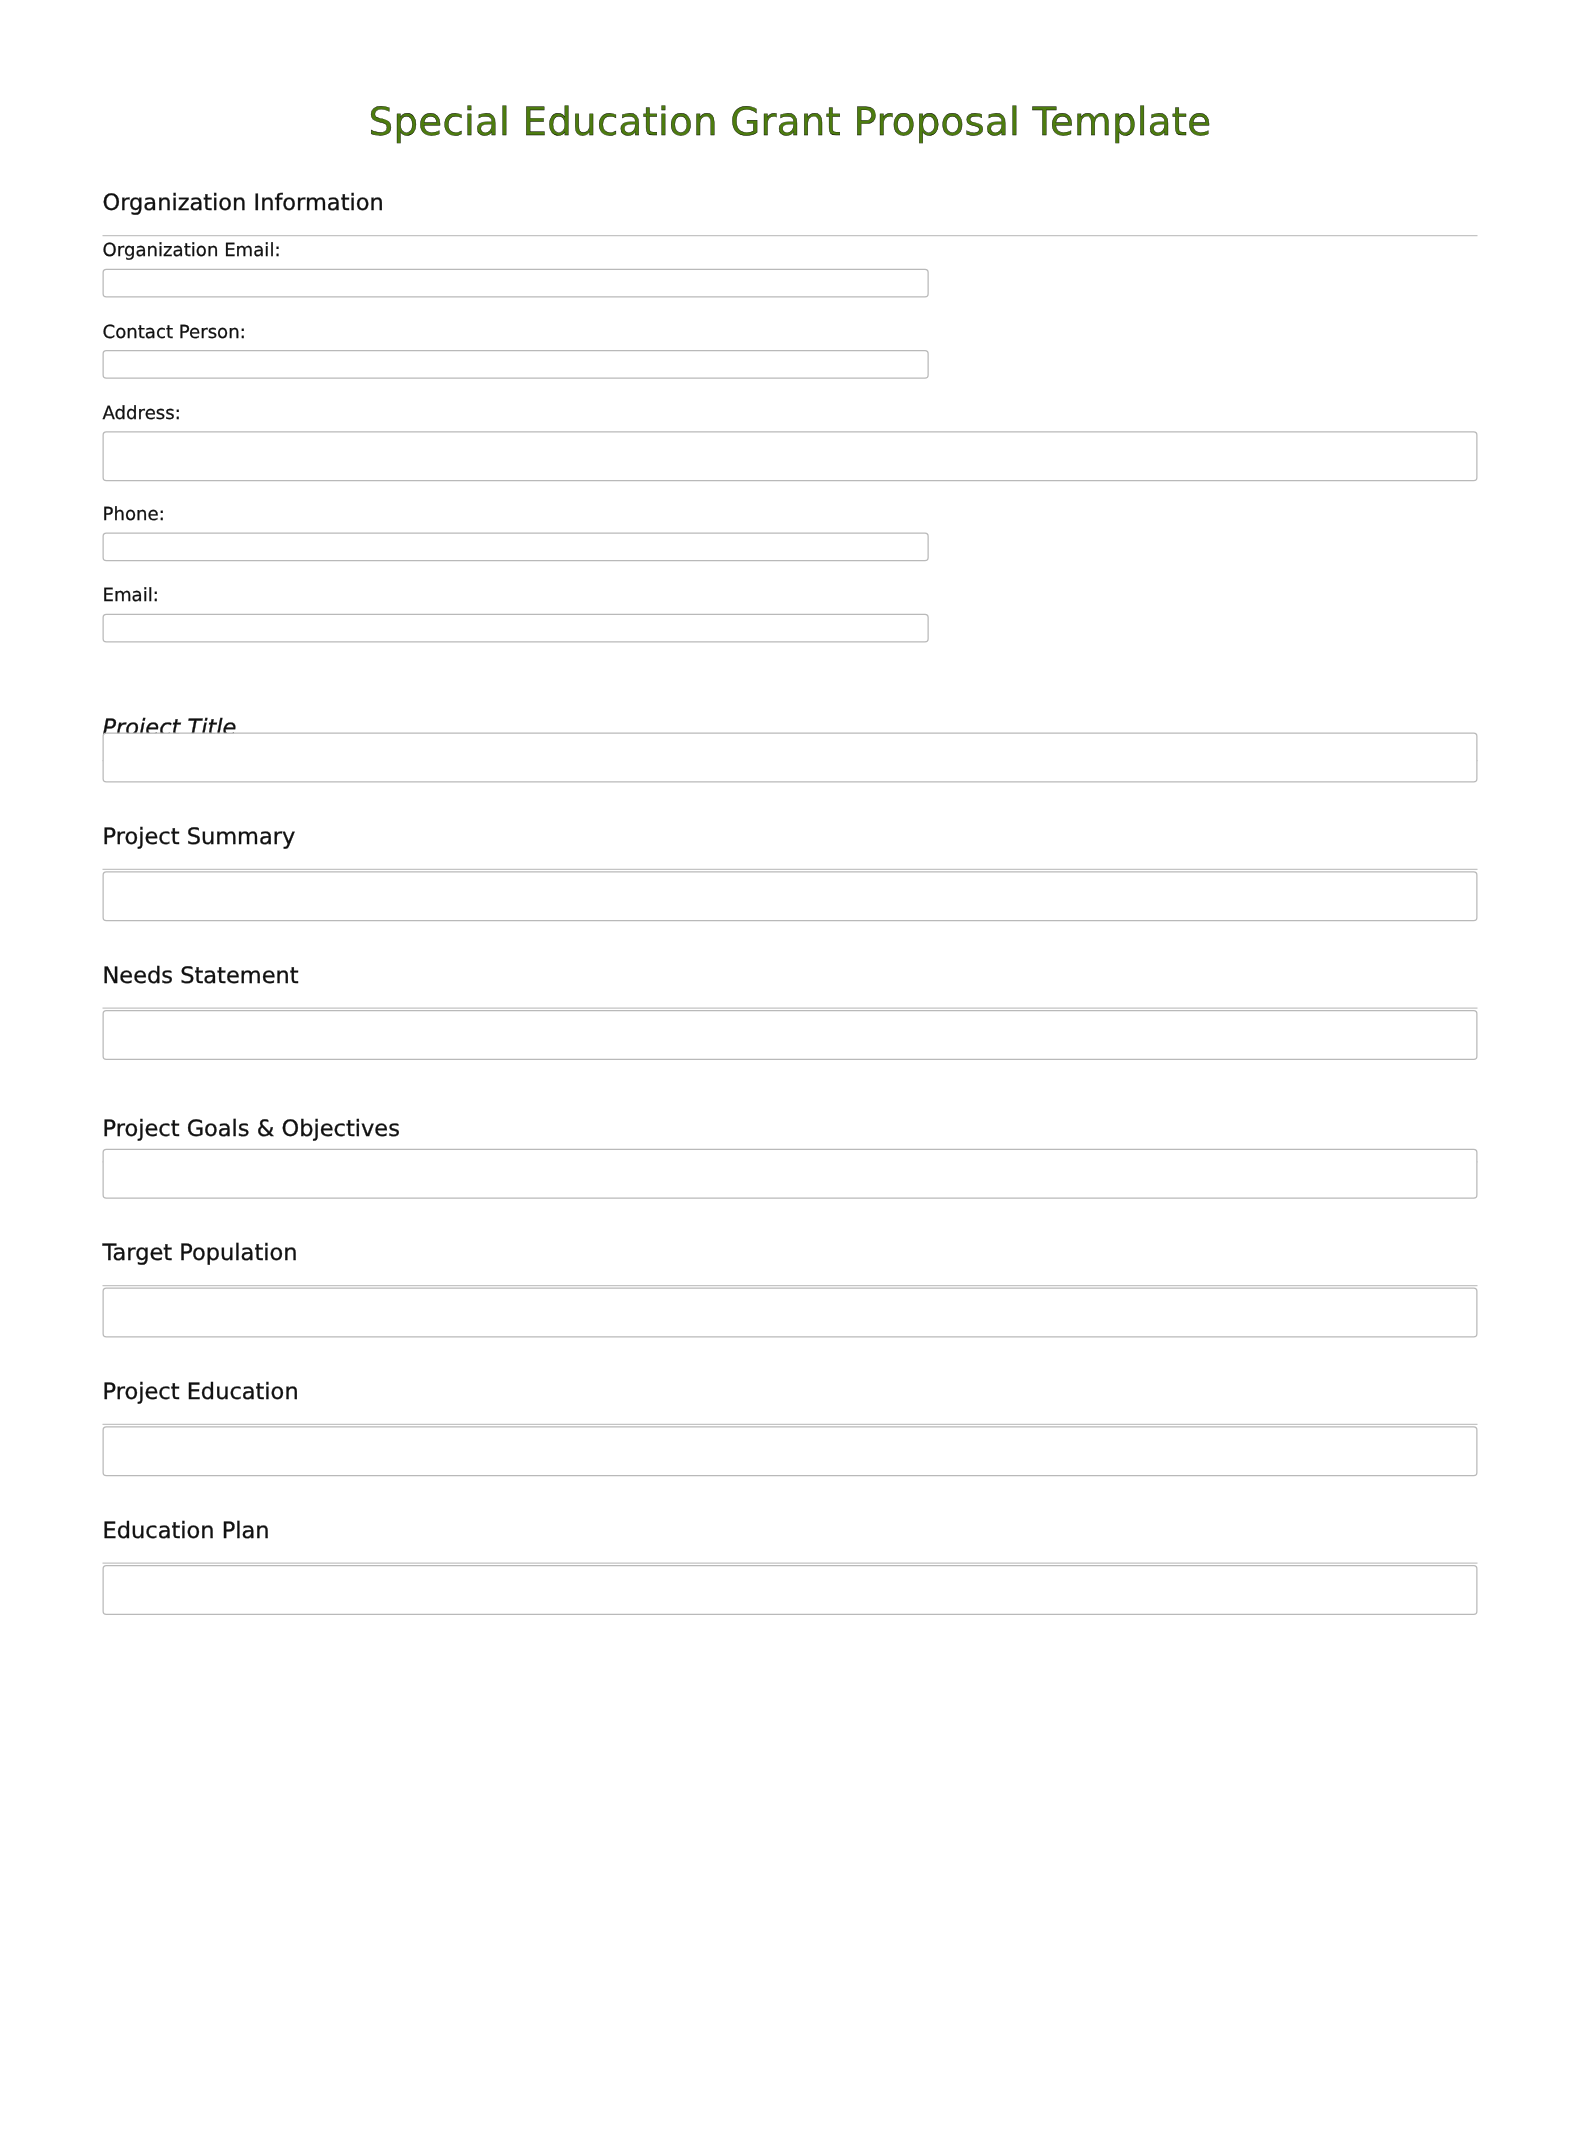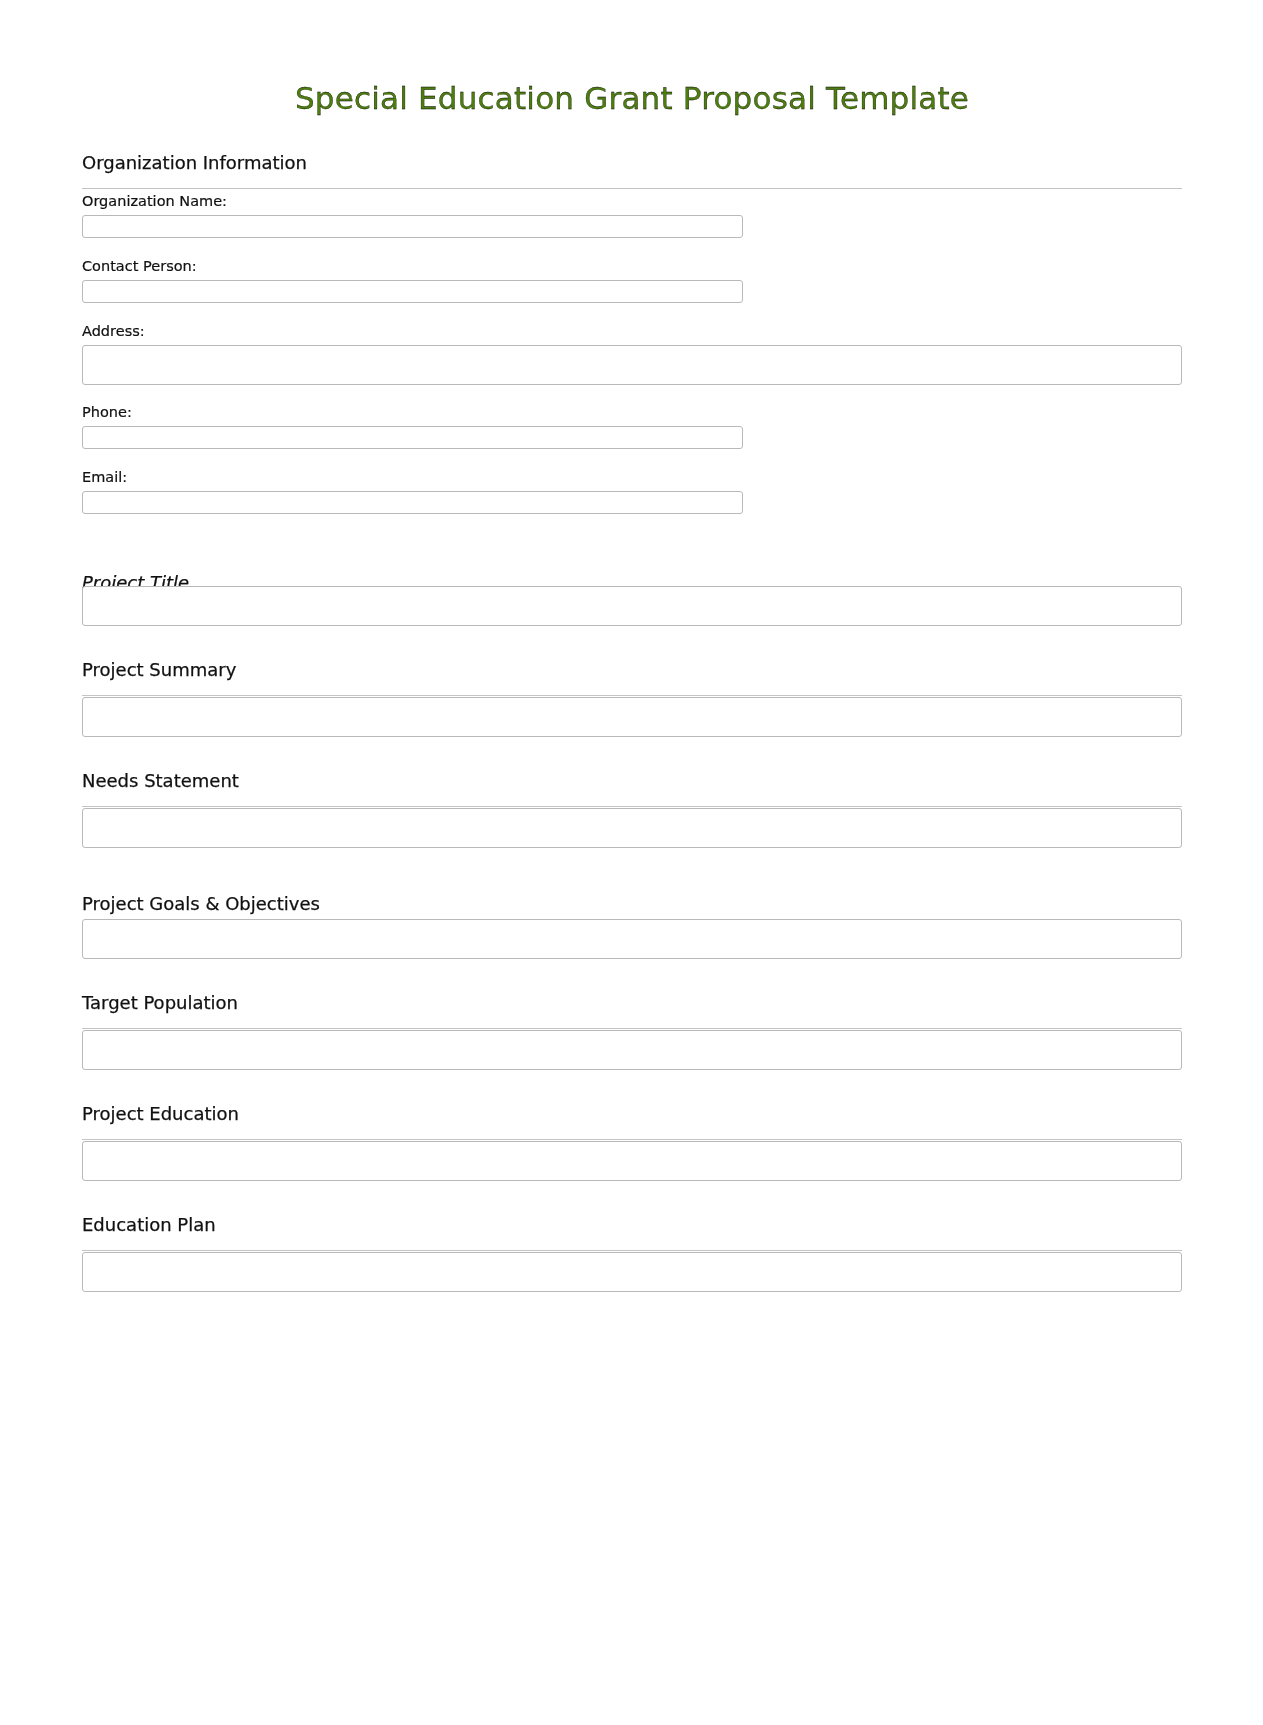--- a/index.html
+++ b/index.html
@@ -64,21 +64,21 @@
   </style>
 </head>
 <body>
 
 <div class="page">
 
   <h1>Special Education Grant Proposal Template</h1>
 
   <div class="section-title" style="top:152px;">Organization Information</div>
 
-  <div class="field-label" style="top:192px;">Organization Name:</div>
+  <div class="field-label" style="top:192px;">Organization Email:</div>
   <input class="input short" style="top: 215px;" type="text" value="">
 
   <div class="field-label" style="top:257px;">Contact Person:</div>
   <input class="input short" style="top: 280px;" type="text" value="">
 
   <div class="field-label" style="top:322px;">Address:</div>
   <textarea class="input full" style="top: 345px; resize: none;"></textarea>
 
   <div class="field-label" style="top:403px;">Phone:</div>
   <input class="input short" style="top: 426px;" type="text" value="">

